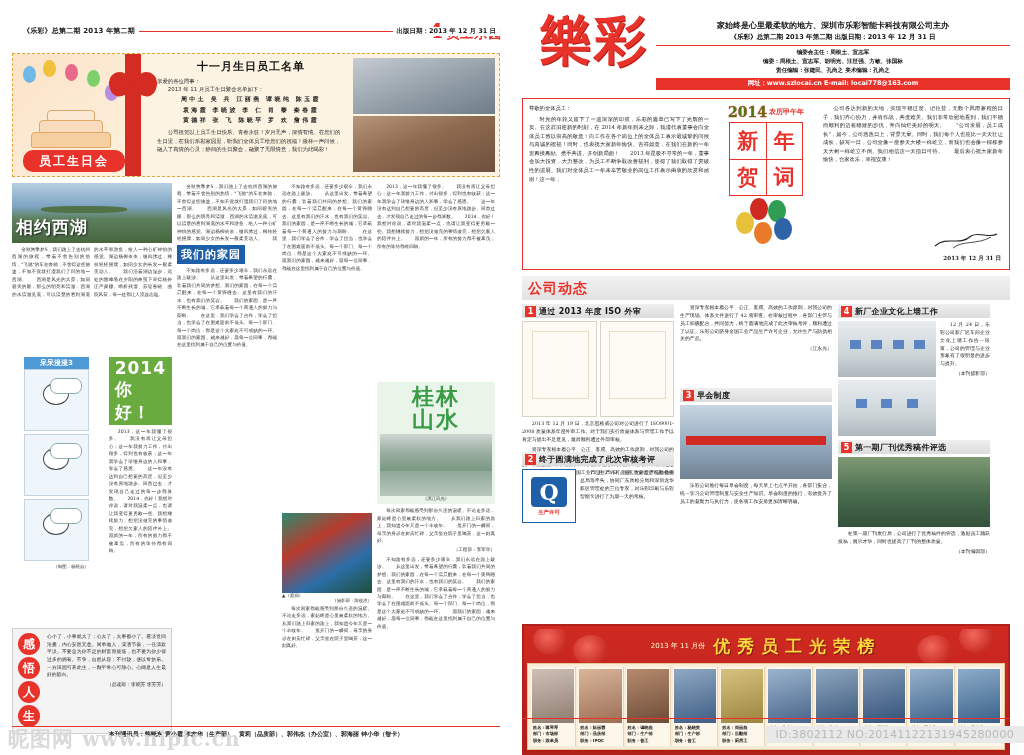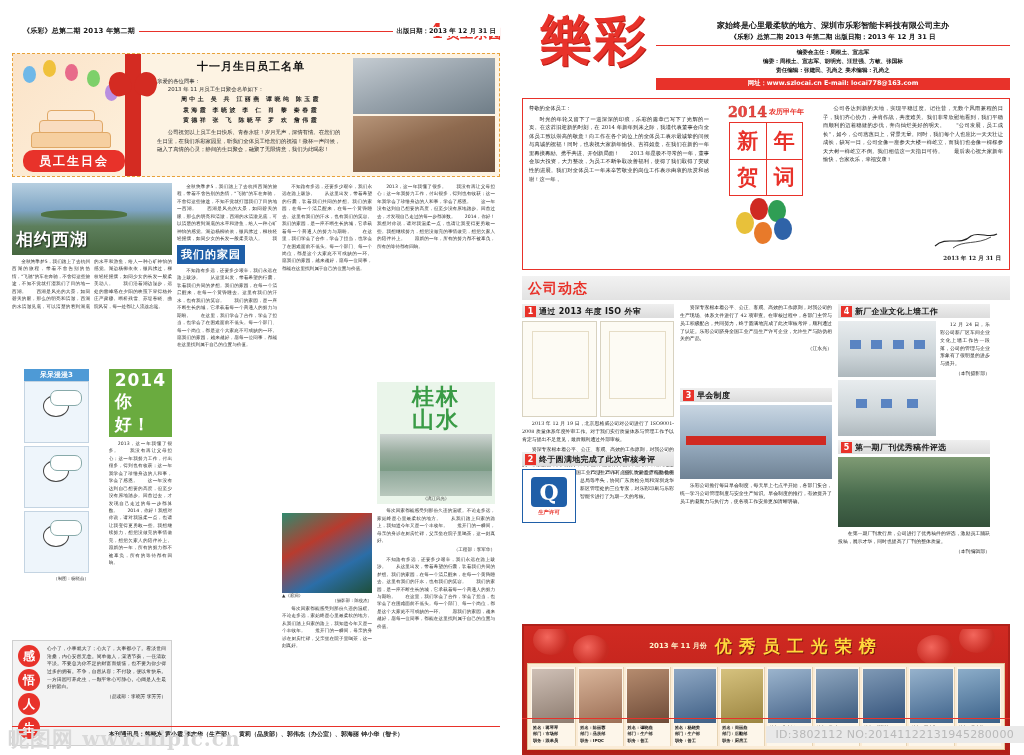--- a/index.html
+++ b/index.html
@@ -52,21 +52,21 @@
   .ph.party { background:linear-gradient(160deg,#c6cdd3 0%,#97a2ab 50%,#6f7d87 100%); }
 
   
   .lp-cols { display:flex; gap:5px; margin-top:6px; height:540px; }
   .lp-col { position:relative; }
   .col-a { width:160px; }
   .col-b { width:100px; }
   .col-c { width:90px; }
   .col-d { width:118px; }
 
-  .photo-lake { height:72px; background:linear-gradient(180deg,#b7cfe0 0%,#7fa5c4 38%,#5d7f5c 60%,#46663f 100%); position:relative; }
+  .photo-lake { height:60px; background:linear-gradient(180deg,#b7cfe0 0%,#7fa5c4 38%,#5d7f5c 60%,#46663f 100%); position:relative; }
   .photo-lake:after{content:"";position:absolute;left:18%;top:38%;width:54%;height:12%;background:#4f7344;border-radius:40%;}
   .ttl-xihu { position:absolute; left:4px; bottom:4px; font-size:17px; font-weight:bold; color:#fff; letter-spacing:1px;
      text-shadow:1px 1px 2px rgba(0,0,0,.75); }
   .hdr-home { background:#1f5fa8; color:#fff; font-size:11px; font-weight:bold; letter-spacing:1px; padding:2px 4px;
      display:inline-block; margin-bottom:3px; }
   .ttl-2014 { background:#6aab3f; color:#fff; font-size:17px; font-weight:bold; letter-spacing:1px; padding:1px 6px; display:inline-block; }
   .ttl-guilin { font-size:22px; font-weight:bold; color:#3a9b46; line-height:1.05; letter-spacing:2px; text-align:center; }
   .ttl-home-good { font-size:13px; font-weight:bold; color:#e06820; letter-spacing:1px; }
 
   .body-text { font-size:4.6px; line-height:1.62; color:#2e2e2e; text-align:justify; column-gap:4px; }
@@ -109,21 +109,21 @@
   .mi-line { font-size:5.6px; font-weight:bold; color:#111; text-align:center; line-height:1.6; }
   .mi-web { background:#e8322a; color:#fff; font-size:6.4px; font-weight:bold; text-align:center; padding:1.5px 0; margin-top:3px; }
 
   .greet-box { border:1.5px solid #e8322a; margin-top:4px; height:172px; display:flex; padding:5px 6px; gap:5px; position:relative; }
   .greet-col { width:180px; font-size:5.3px; line-height:1.62; color:#1e1e1e; text-align:justify;
      font-family:"DejaVu Serif","Liberation Serif",serif; }
   .greet-col p { margin:0 0 2px 0; text-indent:2em; }
   .greet-col .nohang { text-indent:0; }
   .greet-mid { flex:1; position:relative; display:flex; flex-direction:column; align-items:center; }
   .horse-banner { display:flex; align-items:center; gap:2px; margin-bottom:2px; }
-  .yr-2014 { font-size:14px; font-weight:bold; color:#ef4444; font-family:"DejaVu Serif","Liberation Serif",serif;
+  .yr-2014 { font-size:14px; font-weight:bold; color:#4d7c0f; font-family:"DejaVu Serif","Liberation Serif",serif;
      -webkit-text-stroke:.4px #b8341f; }
   .yr-lunar { font-size:7px; font-weight:bold; color:#e8322a; }
   .xinnian-grid { width:74px; height:74px; display:grid; grid-template-columns:1fr 1fr; grid-template-rows:1fr 1fr; gap:1px;
      border:1.5px solid #e8322a; background:#e8322a; }
   .xn-cell { background:#fff; display:flex; align-items:center; justify-content:center; font-size:21px; font-weight:bold; color:#e8322a; }
   .balloons { position:relative; width:64px; height:46px; margin-top:2px; }
   .bl { position:absolute; width:18px; height:22px; border-radius:50%; }
   .sig { position:absolute; right:10px; bottom:20px; width:66px; height:18px; }
   .greet-date { position:absolute; right:8px; bottom:6px; font-size:5.6px; font-weight:bold; color:#1e1e1e;
      font-family:"DejaVu Serif","Liberation Serif",serif; }
@@ -152,21 +152,21 @@
   .ph-fact { height:74px; background:linear-gradient(180deg,#c9d6e2 0%,#9db2c6 45%,#6f8294 100%); position:relative; }
   .ph-fact .banner { position:absolute; left:4%; top:42%; width:92%; height:12%; background:#d02a22; }
   .ph-wall { height:56px; background:linear-gradient(180deg,#e8ecee 0%,#cdd5d9 60%,#aeb8bd 100%); position:relative; }
   .ph-wall .fr { position:absolute; width:11px; height:9px; background:#5a84c2; top:34%; }
   .ph-green { height:70px; background:linear-gradient(180deg,#7f9b74 0%,#486b4d 55%,#33503a 100%); }
 
   
   .honor { margin-top:6px; border:2px solid #b0211a; background:linear-gradient(180deg,#d02a22,#b21d16); padding:3px; position:relative; }
   .honor-top { height:34px; position:relative; display:flex; align-items:center; justify-content:center; gap:8px; overflow:hidden; }
   .rose { position:absolute; width:36px; height:30px; border-radius:50%; background:radial-gradient(circle at 40% 40%,#ff7b70,#c62b22 70%); opacity:.75; }
-  .honor-date { font-size:7px; font-weight:bold; color:#fff7cf; z-index:2; }
+  .honor-date { font-size:7px; font-weight:normal; color:#fff7cf; z-index:2; }
   .honor-title { font-size:17px; font-weight:bold; color:#ffd83d; letter-spacing:7px; z-index:2;
      text-shadow:1px 1px 0 #7e140f; }
   .honor-strip { background:#fbecd7; border:1px solid #e4c89b; display:flex; padding:3px; gap:2px; }
   .emp { flex:1; background:#fdf6ea; border-right:1px solid #e6d3b3; padding:2px 1px; text-align:center; }
   .emp:last-child { border-right:none; }
   .emp-ph { height:54px; background:linear-gradient(165deg,#9fb0bd,#5d7085); margin-bottom:2px; }
   .emp-ph.a{background:linear-gradient(165deg,#cfc0b6,#8d7c70);}
   .emp-ph.b{background:linear-gradient(165deg,#d9b59a,#9c6f56);}
   .emp-ph.c{background:linear-gradient(165deg,#b58b6e,#6e4b38);}
   .emp-ph.d{background:linear-gradient(165deg,#8fa8c4,#3f5f85);}

